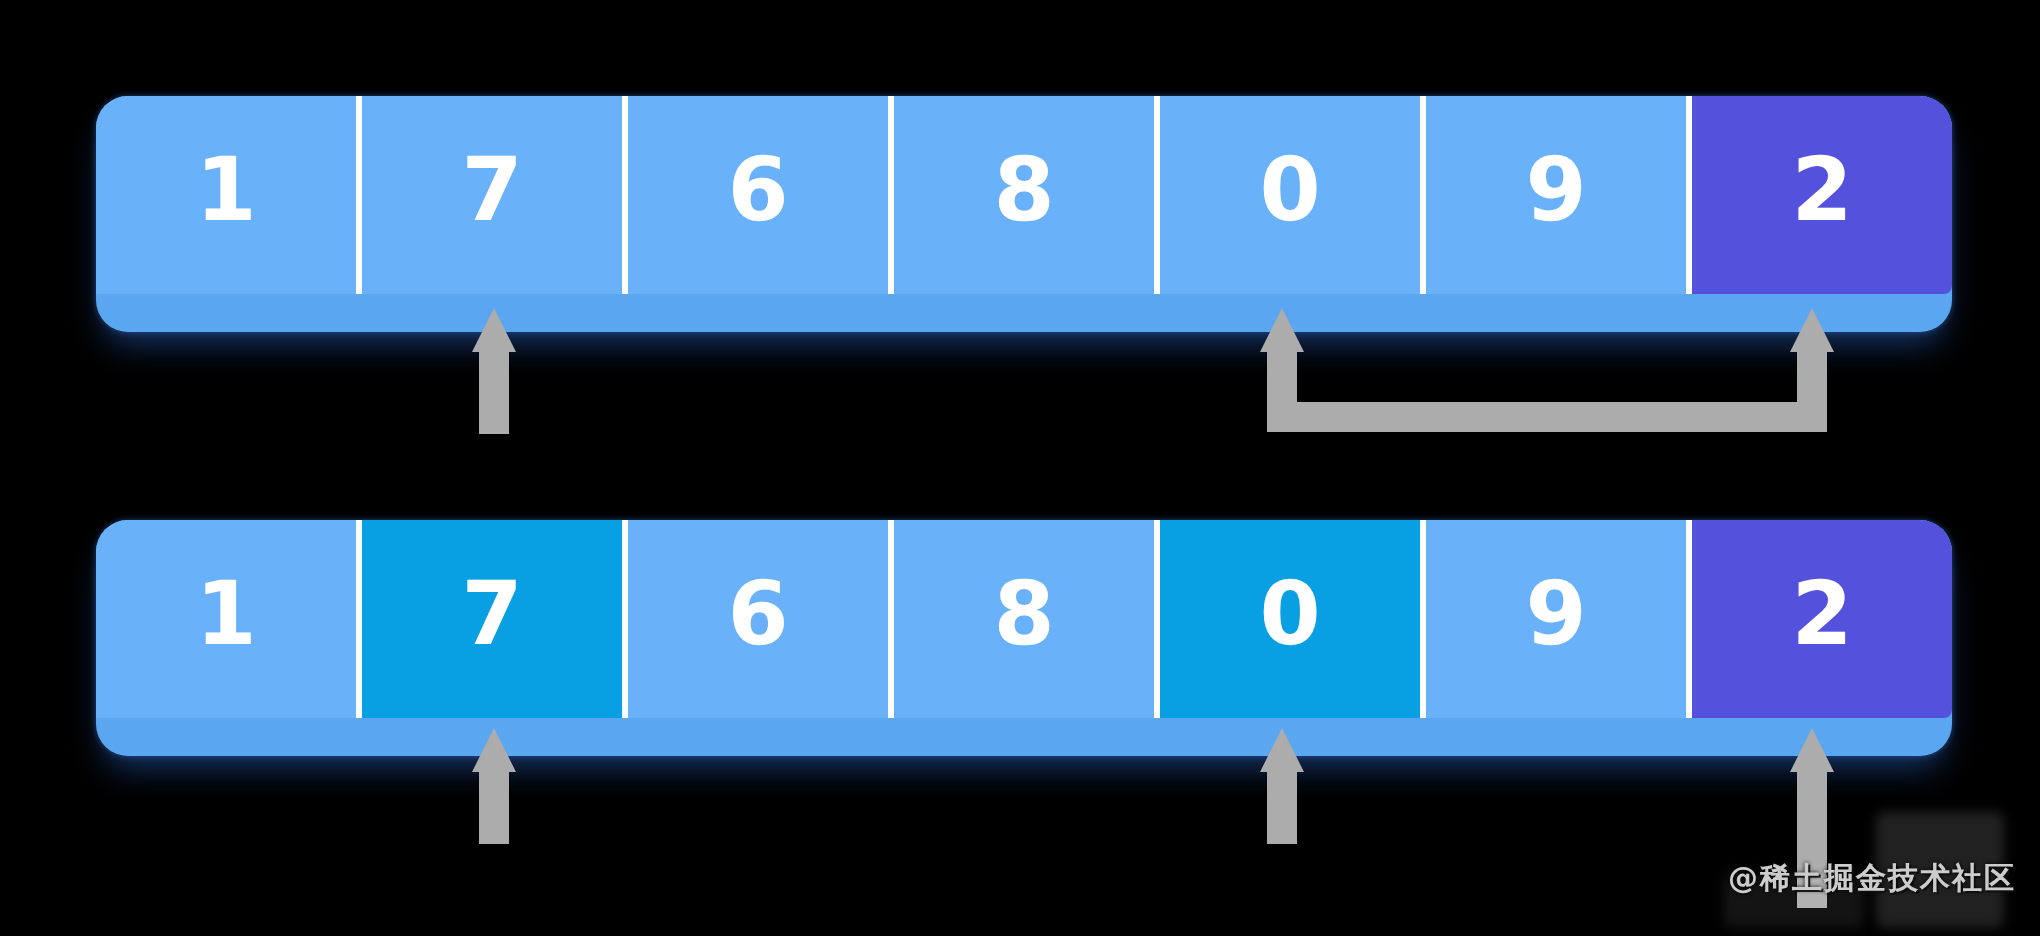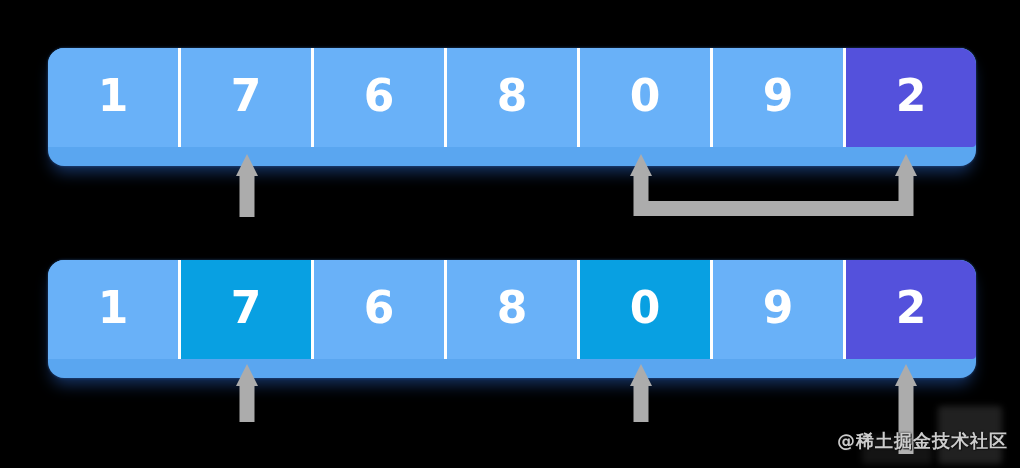--- a/index.html
+++ b/index.html
@@ -53,21 +53,21 @@
   svg.overlay polygon{fill:var(--arrow);}
   .ghost{
     position:absolute;background:rgba(255,255,255,.13);
     filter:blur(3px);border-radius:4px;z-index:6;
   }
   .ghost.g1{left:938px;top:406px;width:64px;height:58px;}
   .ghost.g2{left:862px;top:436px;width:70px;height:28px;background:rgba(255,255,255,.08);}
   .watermark{
     position:absolute;right:12px;top:430px;z-index:7;
     color:var(--watermark);
-    font-size:18px;font-weight:600;letter-spacing:1px;line-height:1.2;
+    font-size:15px;font-weight:600;letter-spacing:1px;line-height:1.2;
     text-shadow:0 0 2px rgba(0,0,0,.95),1px 1px 0 rgba(20,20,20,.9);
     white-space:nowrap;
   }
 </style>
 </head>
 <body>
 
 <div class="stage">
 
   <div class="bar row1">

